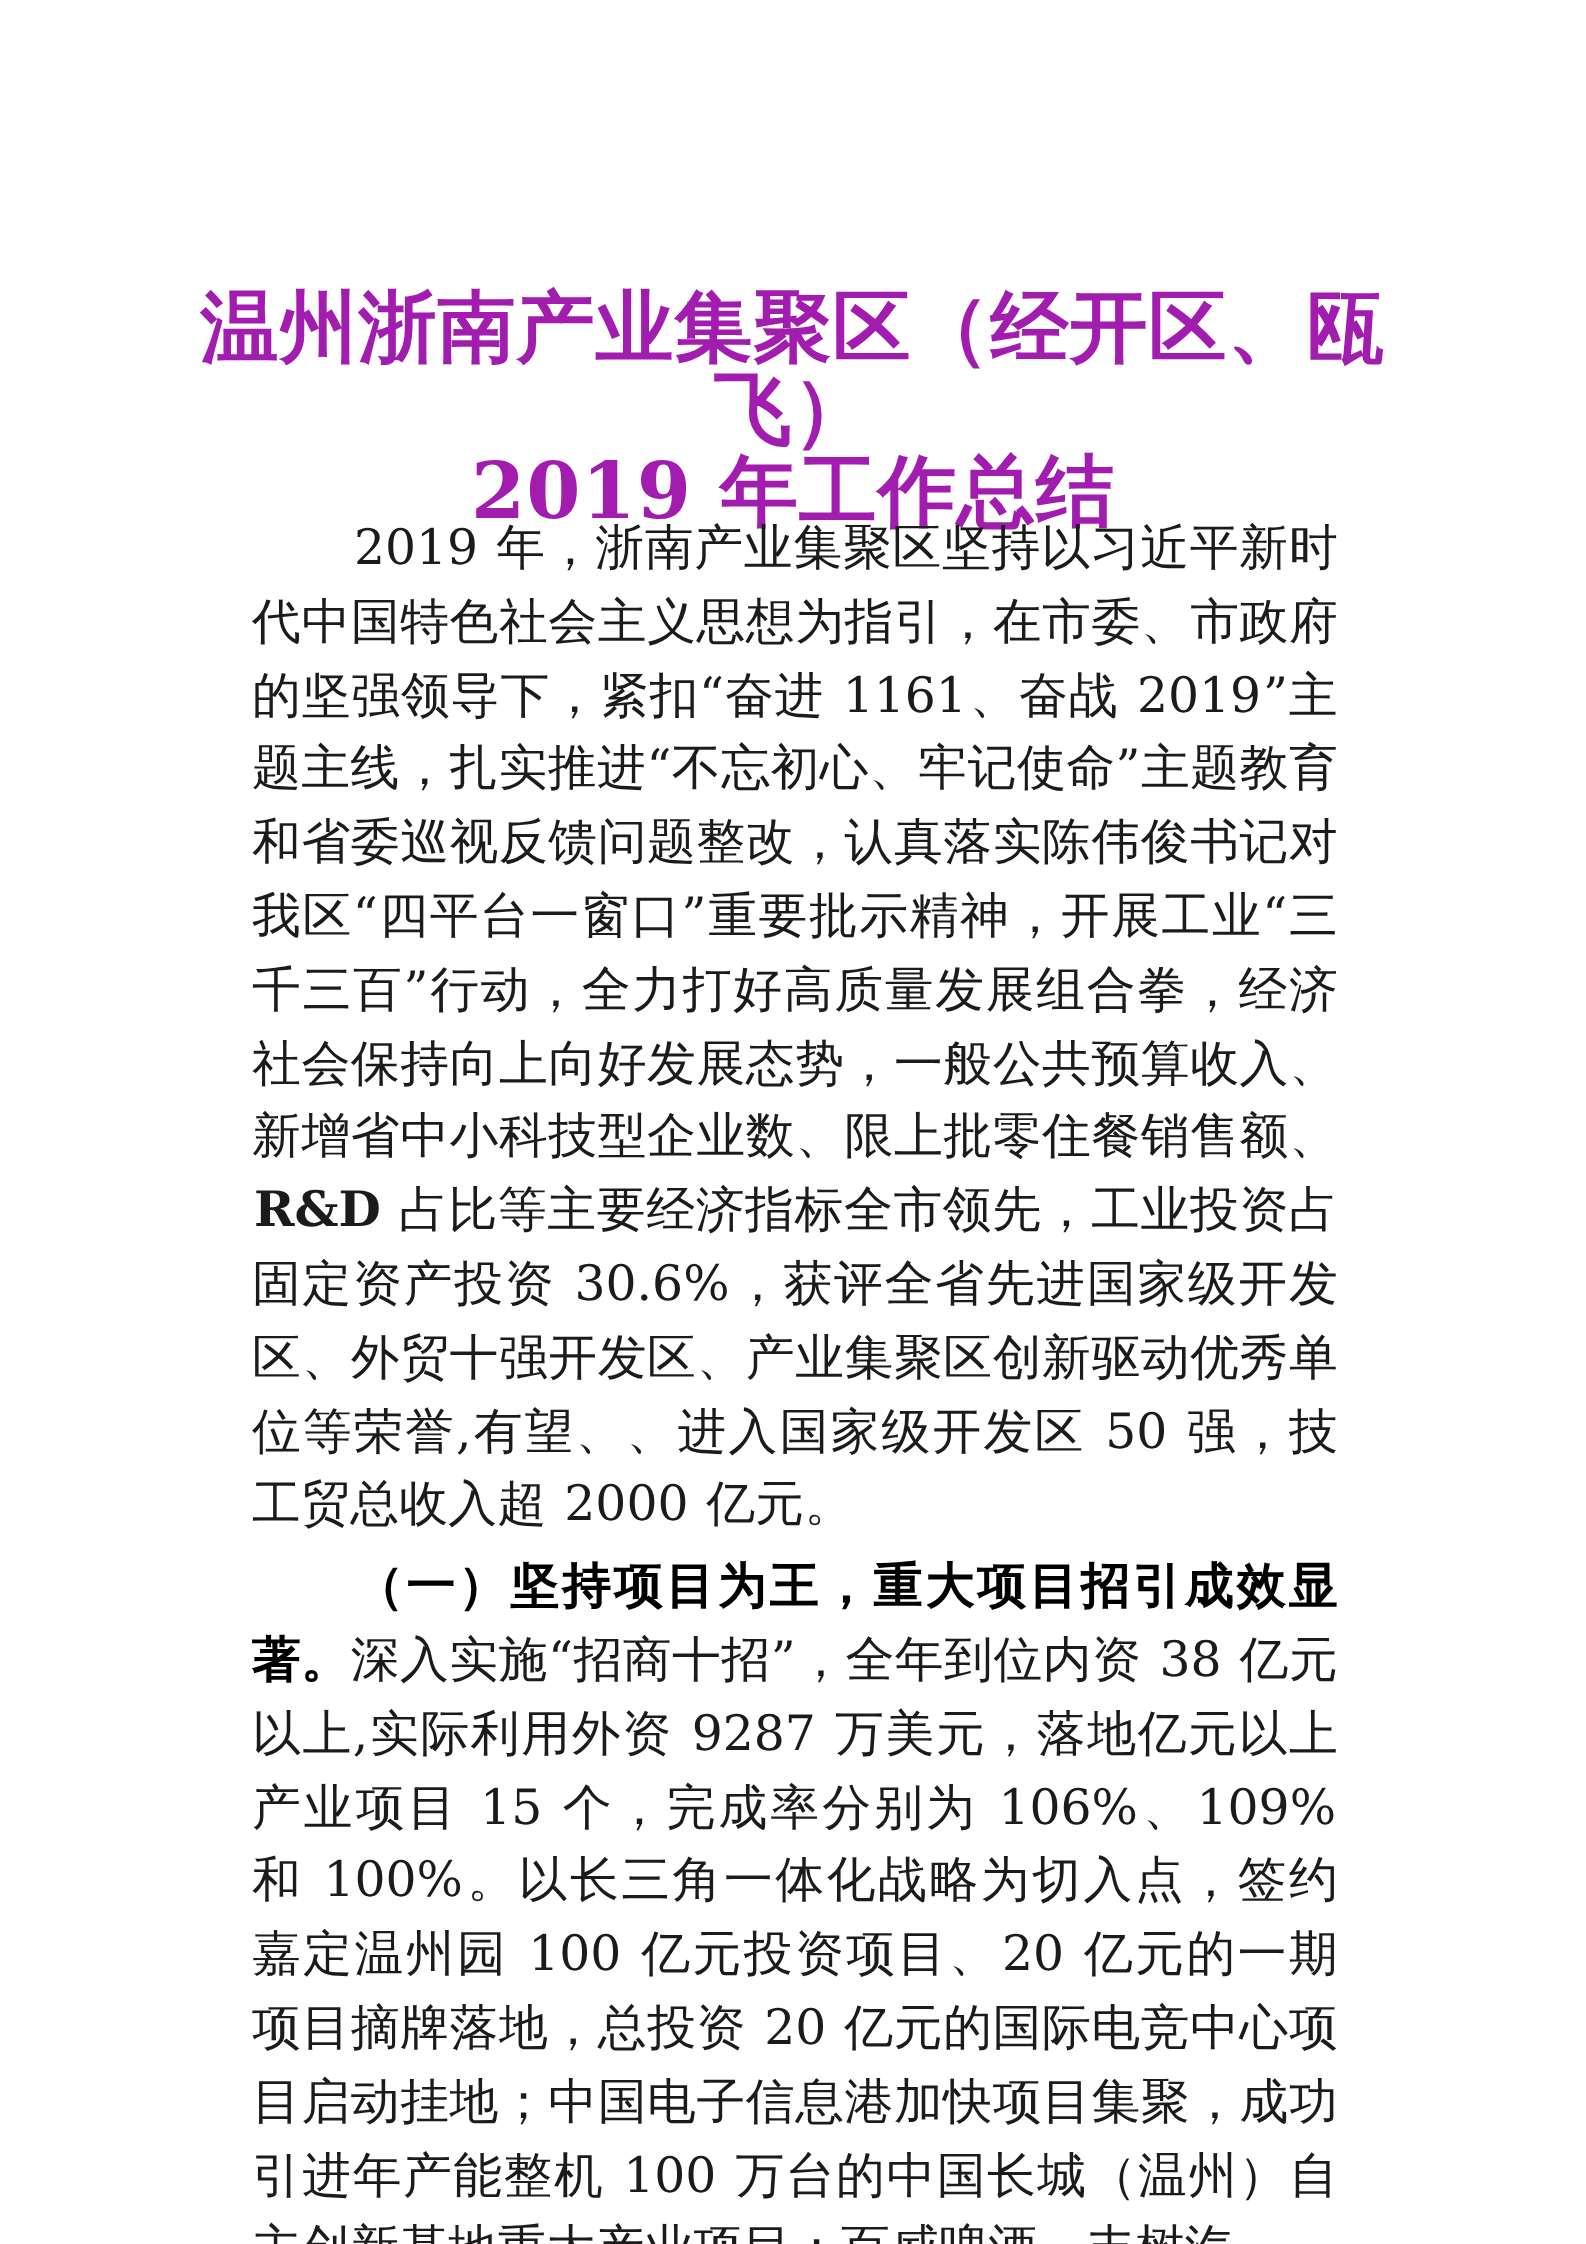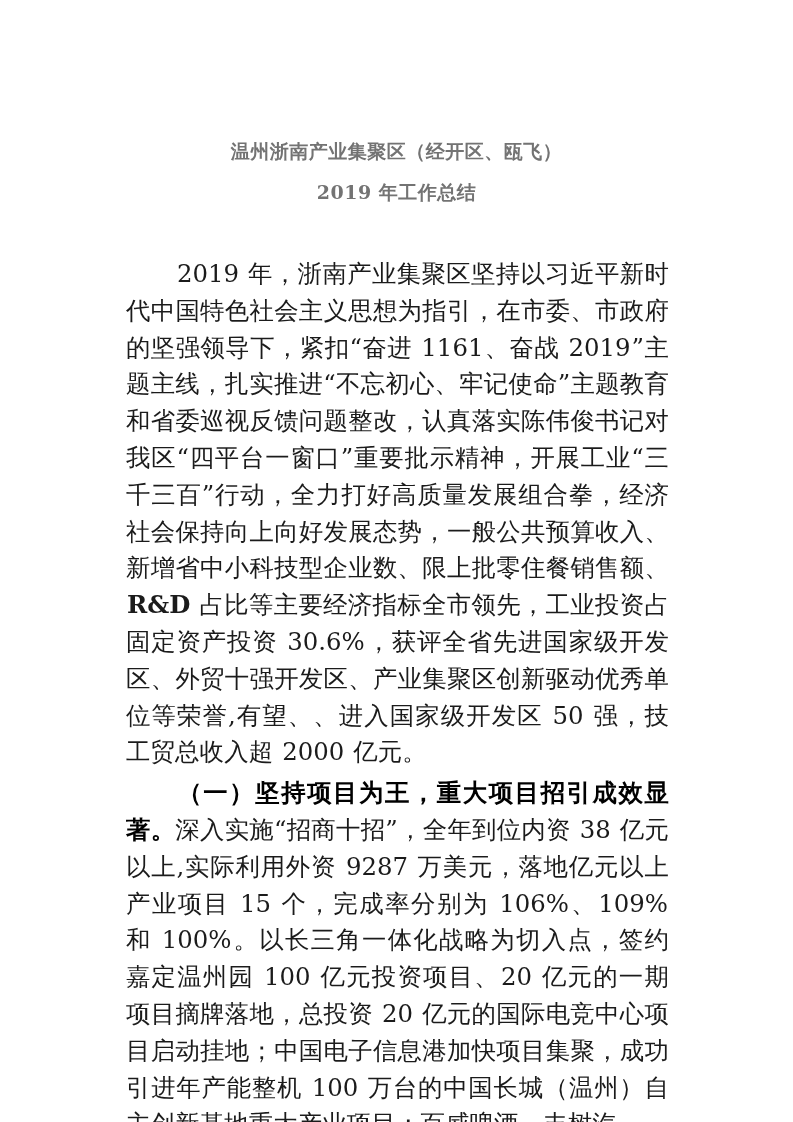--- a/index.html
+++ b/index.html
@@ -21,24 +21,24 @@
     margin: 0 auto;
   }
   
   #doc-title {
     position: absolute;
     left: 96px;
     top: 118px;
     width: 601px;
     text-align: center;
     font-family: "DejaVu Serif", "Liberation Serif", serif;
-    font-size: 19px;
+    font-size: 39px;
     line-height: 41px;
     letter-spacing: 0.5px;
-    color: #737373;
+    color: #a21caf;
     white-space: pre-line;
   }
   
   #body-block {
     position: absolute;
     left: 122px;
     top: 252px;
     width: 551px;
   }
   .para {

